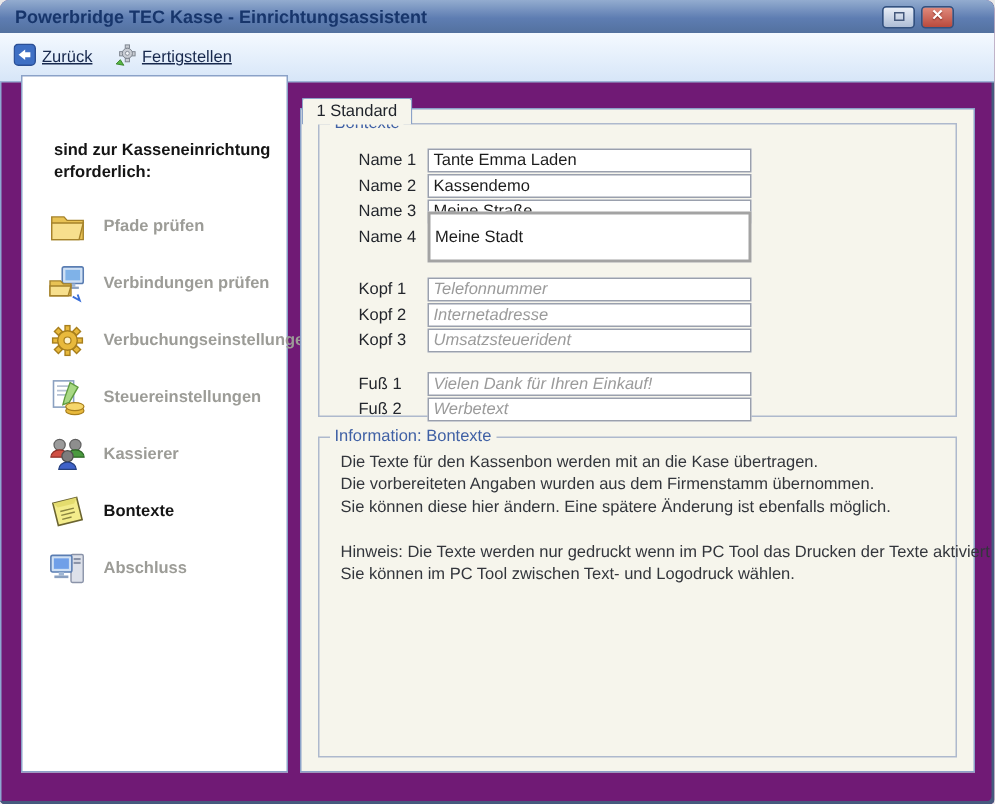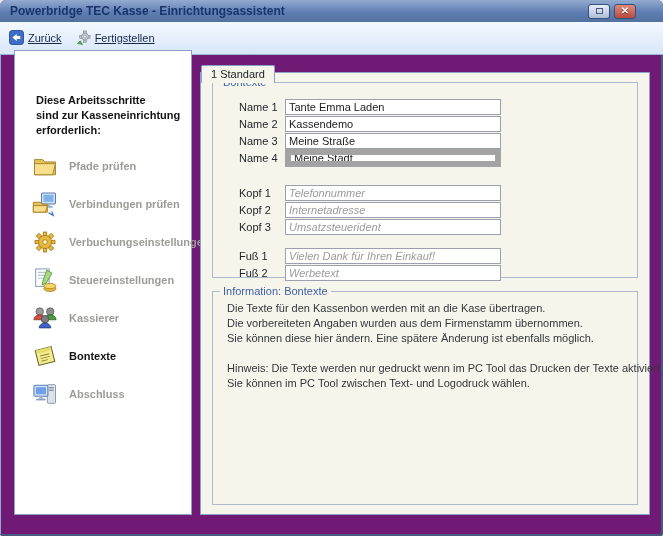--- a/index.html
+++ b/index.html
@@ -79,21 +79,21 @@
 
   .row { display:flex; align-items:center; margin:0 0 1px 26px; height:16px; }
   .row.gap-lg { margin-top:19px; }
   .row.gap-sm { margin-top:13px; }
   .flabel { width:46px; font-size:11px; color:#23262c; flex:0 0 46px; }
   .finput {
     width:216px; height:16px; border:1px solid #9aa0ad; background:#fff;
     font-family:"Liberation Sans", sans-serif; font-size:11px; color:#1c1c1c;
     padding:0 3px; border-radius:0;
   }
-  .finput.focused { border:6px solid #a3a3a3; height:18px; }
+  .finput.focused { border:2px solid #a3a3a3; height:34px; }
   .finput::placeholder { color:#9b9b9b; font-style:italic; opacity:1; }
 
   .gb-info { margin-top:13px; height:214px; padding:9px 0 0 14px; }
   .info-line { font-size:11px; color:#33363c; line-height:15px; min-height:15px; white-space:nowrap; }
 </style>
 </head>
 <body>
 
 <div class="window">
 
@@ -134,21 +134,20 @@
         </svg>
       </span>
       <span class="lbl">Fertigstellen</span>
     </div>
   </div>
 
   <div class="wizard-body">
 
     <div class="sidebar">
       <div class="sidebar-heading">
-        <div>Diese Arbeitsschritte</div>
         <div>sind zur Kasseneinrichtung</div>
         <div>erforderlich:</div>
       </div>
       <div class="steps">
 
         <div class="step">
           <span class="ico">
             <svg viewBox="0 0 24 24" width="28" height="28">
               <path d="M3 6.5h7l1.8 2H21v11H3z" fill="#e8c254" stroke="#a5822a" stroke-width="0.8"></path>
               <path d="M3 10h18l-2.4 9.5H3z" fill="#f7df8d" stroke="#a5822a" stroke-width="0.8"></path>

